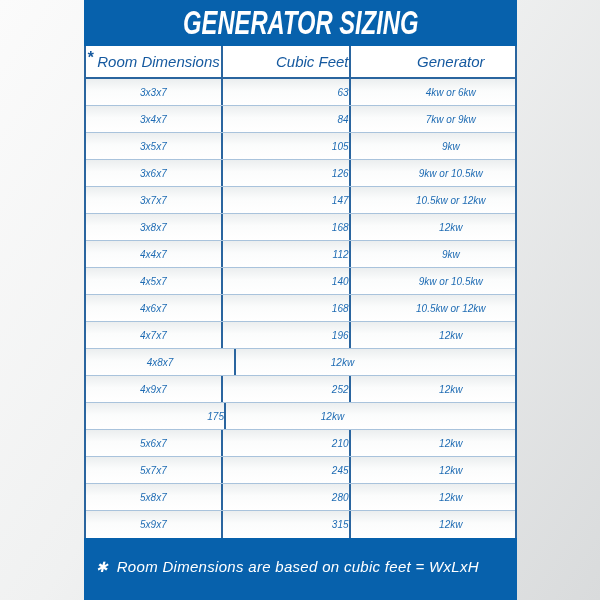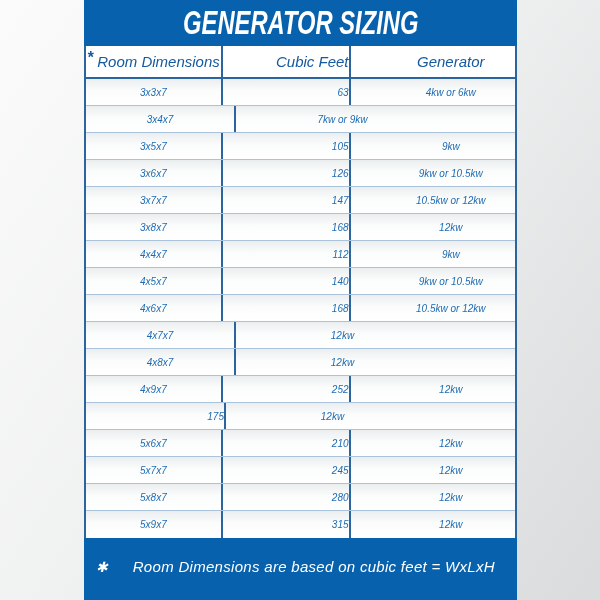--- a/index.html
+++ b/index.html
@@ -96,21 +96,20 @@
     align-items: flex-start;
   }
   .footnote-band .star {
     font-size: 14px;
     margin-right: 9px;
     line-height: 20px;
   }
   .footnote-band .note-text {
     line-height: 19px;
     letter-spacing: 0.3px;
-    margin-left: 16px;
   }
 </style>
 </head>
 <body>
 
 <div class="panel">
 
   <div class="title-band">
     <span class="title-text">GENERATOR SIZING</span>
   </div>
@@ -129,20 +128,21 @@
       </div>
     </div>
     <div>
         <div class="trow data-row">
           <div class="cell c0">3x3x7</div>
           <div class="cell c1">63</div>
           <div class="cell c2">4kw or 6kw</div>
         </div>
         <div class="trow data-row">
           <div class="cell c0">3x4x7</div>
+          <div class="cell c1">84</div>
           <div class="cell c2">7kw or 9kw</div>
         </div>
         <div class="trow data-row">
           <div class="cell c0">3x5x7</div>
           <div class="cell c1">105</div>
           <div class="cell c2">9kw</div>
         </div>
         <div class="trow data-row">
           <div class="cell c0">3x6x7</div>
           <div class="cell c1">126</div>
@@ -168,20 +168,21 @@
           <div class="cell c1">140</div>
           <div class="cell c2">9kw or 10.5kw</div>
         </div>
         <div class="trow data-row">
           <div class="cell c0">4x6x7</div>
           <div class="cell c1">168</div>
           <div class="cell c2">10.5kw or 12kw</div>
         </div>
         <div class="trow data-row">
           <div class="cell c0">4x7x7</div>
+          <div class="cell c1">196</div>
           <div class="cell c2">12kw</div>
         </div>
         <div class="trow data-row">
           <div class="cell c0">4x8x7</div>
           <div class="cell c2">12kw</div>
         </div>
         <div class="trow data-row">
           <div class="cell c0">4x9x7</div>
           <div class="cell c1">252</div>
           <div class="cell c2">12kw</div>

